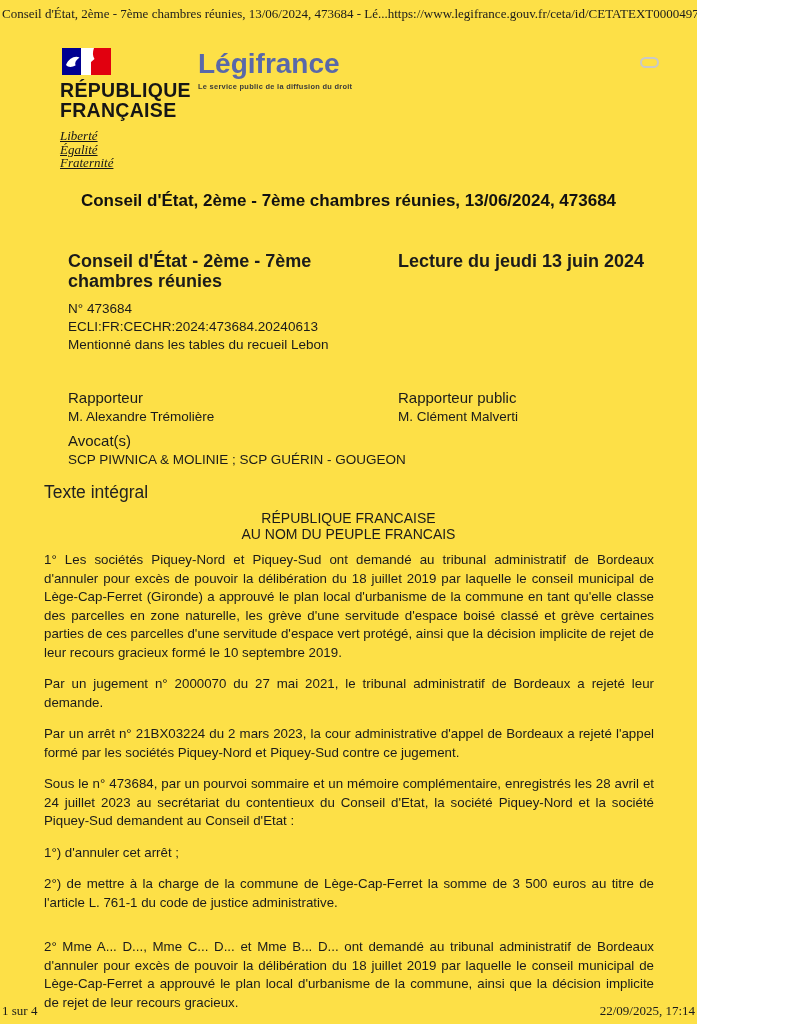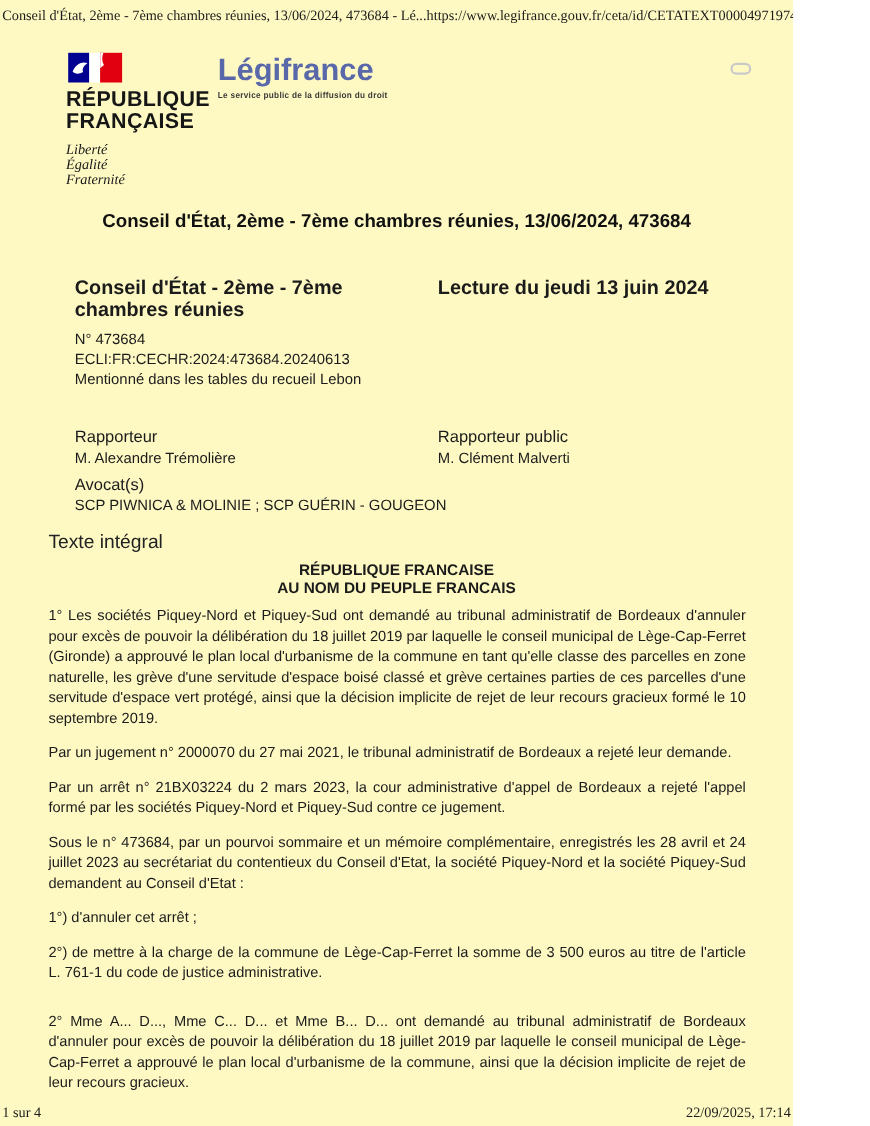--- a/index.html
+++ b/index.html
@@ -1,24 +1,23 @@
 <!DOCTYPE html>
 <html lang="fr"><head>
 <meta charset="utf-8">
 <style>
   html, body { margin: 0; padding: 0; background: #ffffff; }
   #page {
     position: relative;
     width: 697px;
     height: 1024px;
-    background: #fef9c3;
+    background: #fde047;
     color: #1b1b1b;
     font-family: "Liberation Sans", sans-serif;
     overflow: hidden;
-    padding-left: 24px;
   }
 
   
   .print-header {
     position: absolute; top: 6px; left: 2px; right: 2px;
     display: flex; justify-content: space-between;
     font-family: "Liberation Serif", serif;
     font-size: 13px; color: #1b1b1b; white-space: nowrap;
   }
   .print-footer {
@@ -34,21 +33,21 @@
   .flag { display: flex; height: 27px; width: 49px; margin: 0 0 6px 2px; }
   .flag .fb { width: 19px; background: #000091; position: relative; overflow: hidden; }
   .flag .fw { width: 10px; background: #ffffff; }
   .flag .fr { width: 20px; background: #e1000f; position: relative; overflow: hidden; }
   .flag svg { position: absolute; inset: 0; }
   .rf-name {
     font-weight: bold; font-size: 19.5px; line-height: 19.5px;
     letter-spacing: 0.3px; color: #161616;
   }
   .motto { margin-top: 9px; font-family: "Liberation Serif", serif;
-    font-style: italic; font-size: 13px; line-height: 13.5px; color: #161616; }
+    font-style: italic; font-size: 13px; line-height: 13.5px; color: #161616; text-decoration: underline; }
   .legifrance { padding-top: 1px; }
   .lf-name { font-size: 28px; line-height: 30px; font-weight: bold; color: #5968a9; }
   .lf-tagline {
     margin-top: 3px; font-size: 8px; font-weight: bold; color: #3a3a3a;
     letter-spacing: 0.3px; transform: scaleX(0.93); transform-origin: left;
     white-space: nowrap;
   }
   .pill {
     position: absolute; top: 57px; right: 38px;
     width: 15px; height: 7px;
@@ -66,21 +65,21 @@
   .meta { margin-top: 9px; font-size: 13.5px; line-height: 18px; }
   .roles { margin-top: 34px; }
   .role-label { font-size: 15px; line-height: 20px; }
   .role-name { font-size: 13.5px; line-height: 18px; }
   .avocats { margin-top: 5px; }
 
   
   .section-title { position: absolute; top: 482px; left: 44px; margin: 0;
     font-size: 17.5px; font-weight: normal; color: #222; }
   .center-heading { position: absolute; top: 511px; left: 0; right: 0;
-    text-align: center; font-weight: bold; font-size: 14px; line-height: 15.5px; }
+    text-align: center; font-weight: normal; font-size: 14px; line-height: 15.5px; }
   .body-text { position: absolute; top: 551px; left: 44px; right: 43px; }
   .body-text p {
     margin: 0 0 13px 0; font-size: 13.3px; line-height: 18.5px;
     text-align: justify; color: #1b1b1b;
   }
   .body-text p.spaced { margin-top: 26px; }
 </style>
 </head>
 <body>
 

